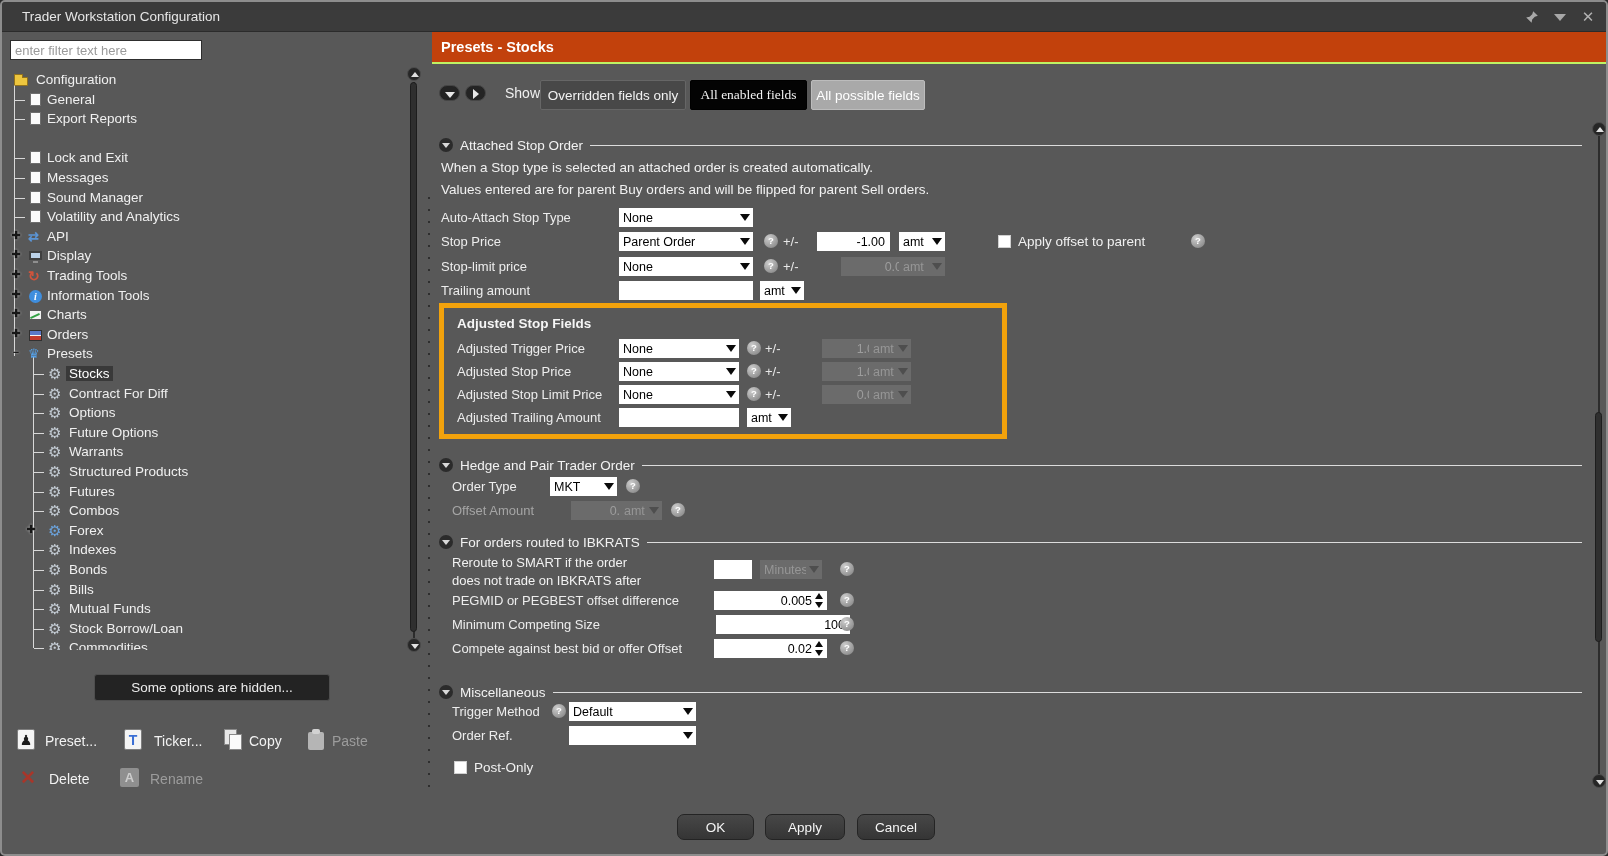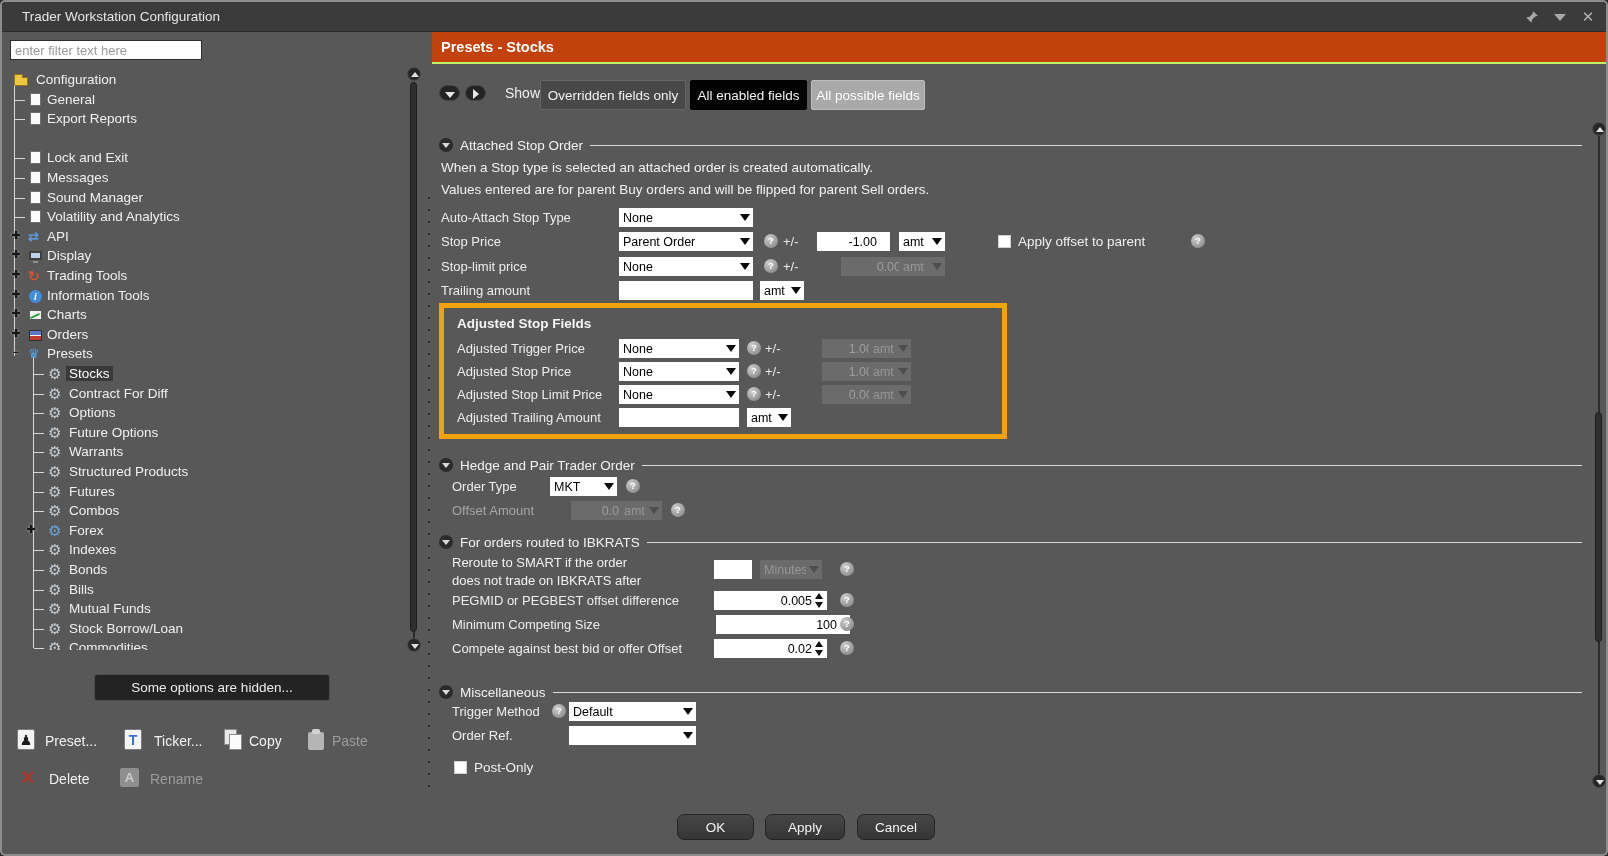--- a/index.html
+++ b/index.html
@@ -94,21 +94,21 @@
 
   .pillbtn { position:absolute; width:21px; height:16px; border-radius:8px; background:#242424;
       border:1px solid #464646; cursor:pointer; }
   .pillbtn::after { content:""; position:absolute; }
   .pill-down::after { left:5px; top:6px; border-left:5px solid transparent; border-right:5px solid transparent; border-top:6px solid #e8e8e8; }
   .pill-right::after { left:7px; top:3px; border-top:5px solid transparent; border-bottom:5px solid transparent; border-left:6px solid #e8e8e8; }
   .show-label { position:absolute; left:503px; top:83px; font-size:14px; color:#f0f0f0; }
   .showbtn { position:absolute; top:78px; height:30px; font-size:13.5px; color:#f2f2f2; border-radius:2px;
       display:flex; align-items:center; justify-content:center; cursor:pointer; }
   #btn-overridden { left:538px; width:146px; background:#484848; border:1px solid #666; }
-  #btn-enabled { left:688px; width:117px; background:#030303; border:1px solid #000; }
+  #btn-enabled { left:688px; width:117px; background:#030303; border:1px solid #000;font-family:Liberation Serif, serif; }
   #btn-possible { left:809px; width:114px; background:#a9a9a9; border:1px solid #bcbcbc; color:#fff; }
 
   .fsec { position:absolute; left:437px; width:1143px; }
   .shead { display:flex; align-items:center; height:16px; }
   .tri { width:14px; height:14px; border-radius:50%; background:#2b2b2b; position:relative; flex:none; cursor:pointer; }
   .tri::after { content:""; position:absolute; left:3px; top:5px; border-left:4px solid transparent;
       border-right:4px solid transparent; border-top:5px solid #d8d8d8; }
   .stitle { margin:0 7px; white-space:nowrap; color:#f2f2f2; font-size:13.5px; }
   .sline { flex:1; height:1px; background:#dcdcdc; margin-top:1px; }
 
@@ -116,21 +116,21 @@
   .frow { position:absolute; left:0; right:0; height:19px; }
   .flabel { position:absolute; top:2px; font-size:13px; color:#ededed; white-space:nowrap; }
   .flabel.dis { color:#a5a5a5; }
   .dd { position:absolute; top:0; height:19px; background:#fff; display:flex; align-items:center;
         justify-content:space-between; padding:0 3px 0 4px; cursor:pointer; }
   .dd .ddv { font-size:12.5px; color:#000; white-space:nowrap; overflow:hidden; }
   .dd .arr { width:0; height:0; border-left:5px solid transparent; border-right:5px solid transparent;
              border-top:7px solid #0a0a0a; flex:none; margin-left:3px; }
   .dd.dis { background:#6b6b6b; } .dd.dis .ddv { color:#969696; } .dd.dis .arr { border-top-color:#4e4e4e; }
   .inp { position:absolute; top:0; height:19px; background:#fff; color:#000; font-size:12.5px;
-         display:flex; align-items:center; justify-content:flex-end; padding:0 13px; cursor:text; }
+         display:flex; align-items:center; justify-content:flex-end; padding:0 5px; cursor:text; }
   .inp.dis { background:#6b6b6b; color:#9d9d9d; cursor:default;margin-left:24px; }
   .inp.left { justify-content:flex-start; }
   .spin { position:absolute; top:0; height:19px; background:#fff; display:flex; align-items:center; cursor:text; }
   .spin .sval { flex:1; text-align:right; font-size:12.5px; color:#000; padding-right:2px; }
   .spin .ud { width:11px; height:15px; position:relative; flex:none; margin-right:2px; }
   .spin .ud::before { content:""; position:absolute; left:1px; top:0; border-left:4px solid transparent;
       border-right:4px solid transparent; border-bottom:6px solid #0a0a0a; }
   .spin .ud::after { content:""; position:absolute; left:1px; bottom:0; border-left:4px solid transparent;
       border-right:4px solid transparent; border-top:6px solid #0a0a0a; }
   .pm { position:absolute; top:2px; font-size:13px; color:#e8e8e8; }

